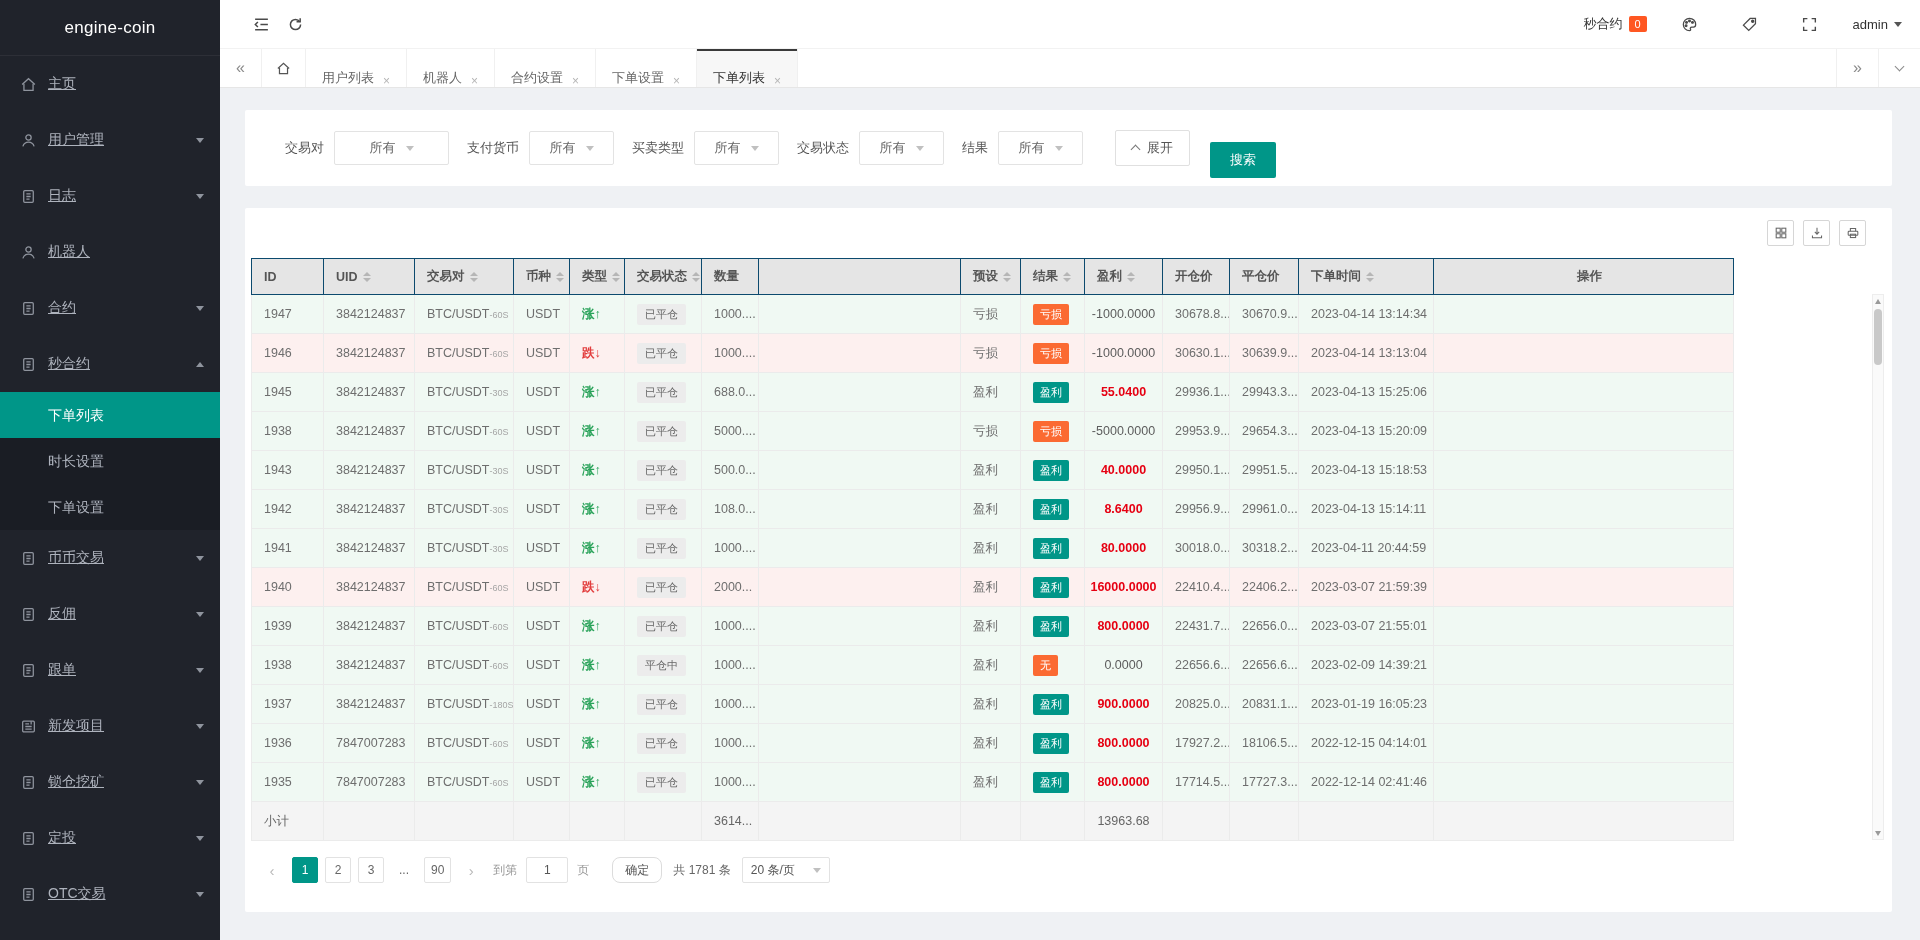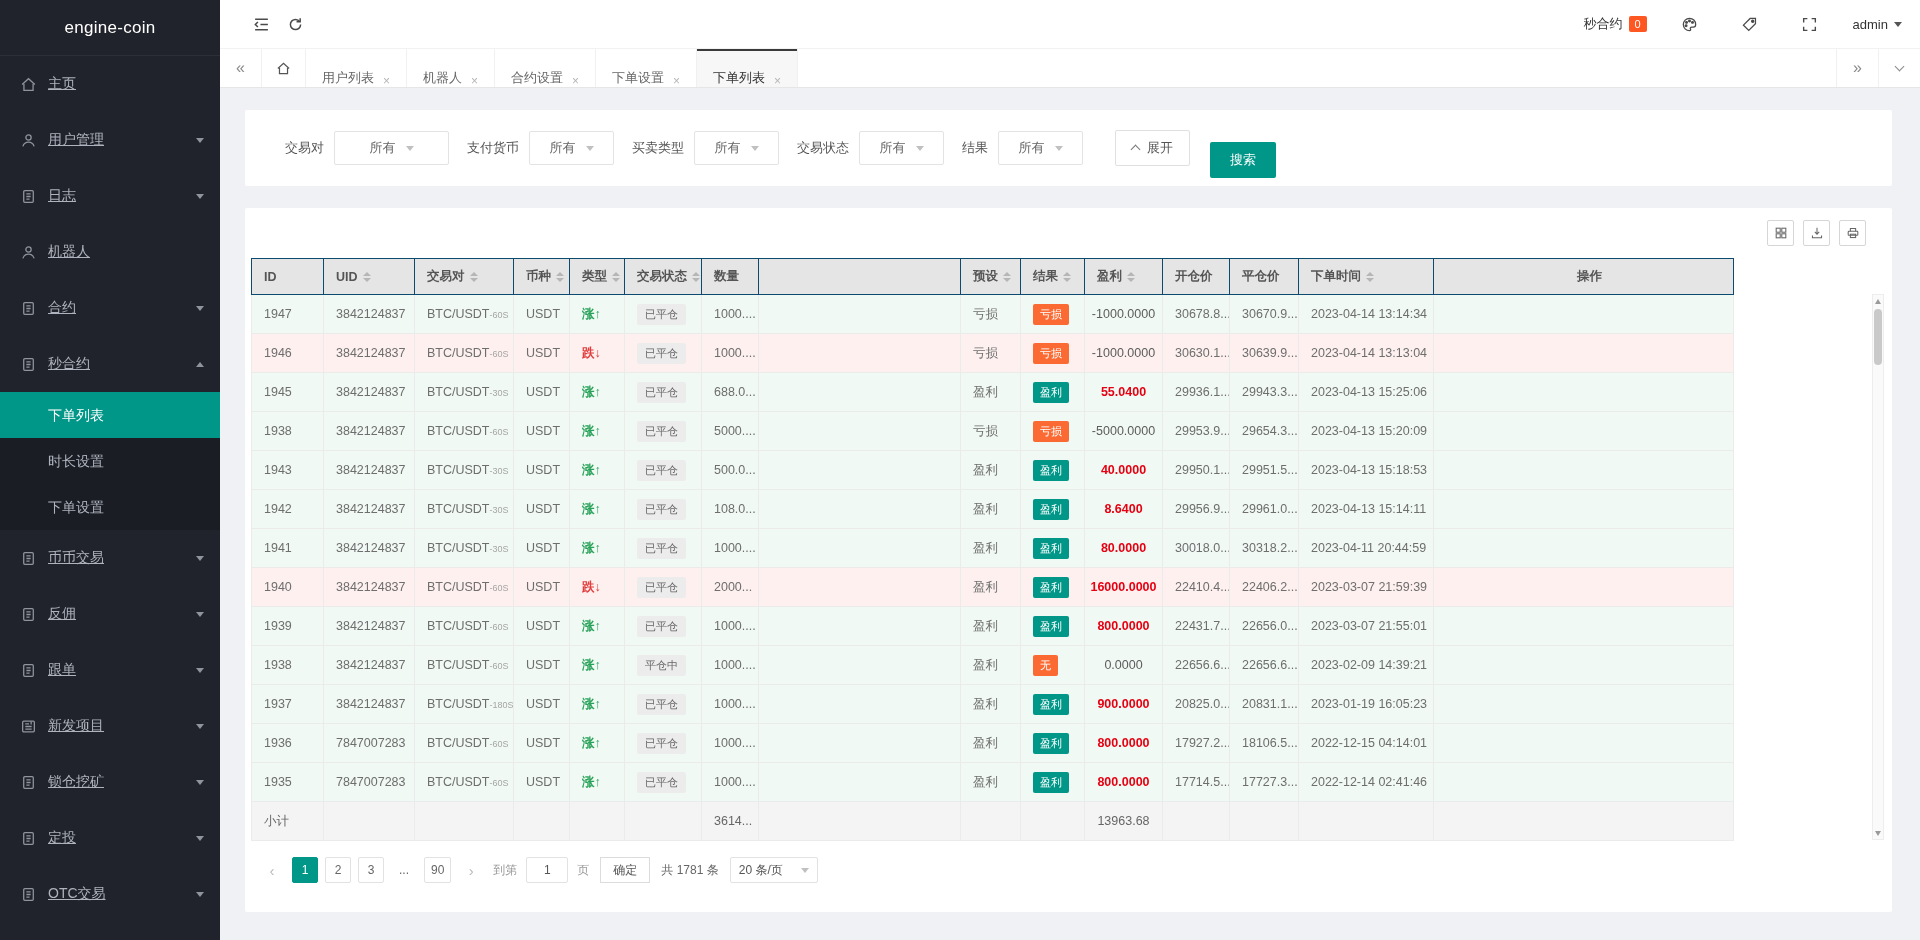--- a/index.html
+++ b/index.html
@@ -96,21 +96,21 @@
   .vs-thumb { position:absolute; left:1px; top:14px; width:8px; height:56px; background:#c9c9c9; border-radius:4px; cursor:pointer; }
 
   
   .pagi { display:flex; align-items:center; gap:7px; padding:16px 0 0 14px; font-size:12px; color:#666; }
   .pg { min-width:26px; height:26px; padding:0 6px; display:flex; align-items:center; justify-content:center; background:#fff; border:1px solid #e2e2e2; border-radius:2px; cursor:pointer; color:#666; }
   .pg.active { background:#009688; border-color:#009688; color:#fff; }
   .pg-arrow { border:none; background:none; color:#b9b9b9; font-size:15px; width:18px; }
   .pg-dots { border:none; background:none; }
   .pg-text { color:#999; margin:0 2px; white-space:nowrap; }
   .pg-input { width:42px; height:26px; border:1px solid #e2e2e2; border-radius:2px; text-align:center; font-size:12px; color:#555; }
-  .pg-confirm { height:26px; padding:0 12px; background:#fff; border:1px solid #dcdcdc; border-radius:0; font-size:12px; color:#555; cursor:pointer; margin-left:2px; }
+  .pg-confirm { height:26px; padding:0 12px; background:#fff; border:1px solid #dcdcdc; border-radius:8px; font-size:12px; color:#555; cursor:pointer; margin-left:14px; }
   .pg-total { color:#666; margin:0 4px; white-space:nowrap; }
   .pg-size { height:26px; border:1px solid #e2e2e2; border-radius:2px; display:flex; align-items:center; gap:8px; padding:0 8px; cursor:pointer; color:#555; white-space:nowrap; }
 </style>
 </head>
 <body>
 
 <div class="app">
 
   <aside class="sidebar">
     <div class="brand">engine-coin</div>

